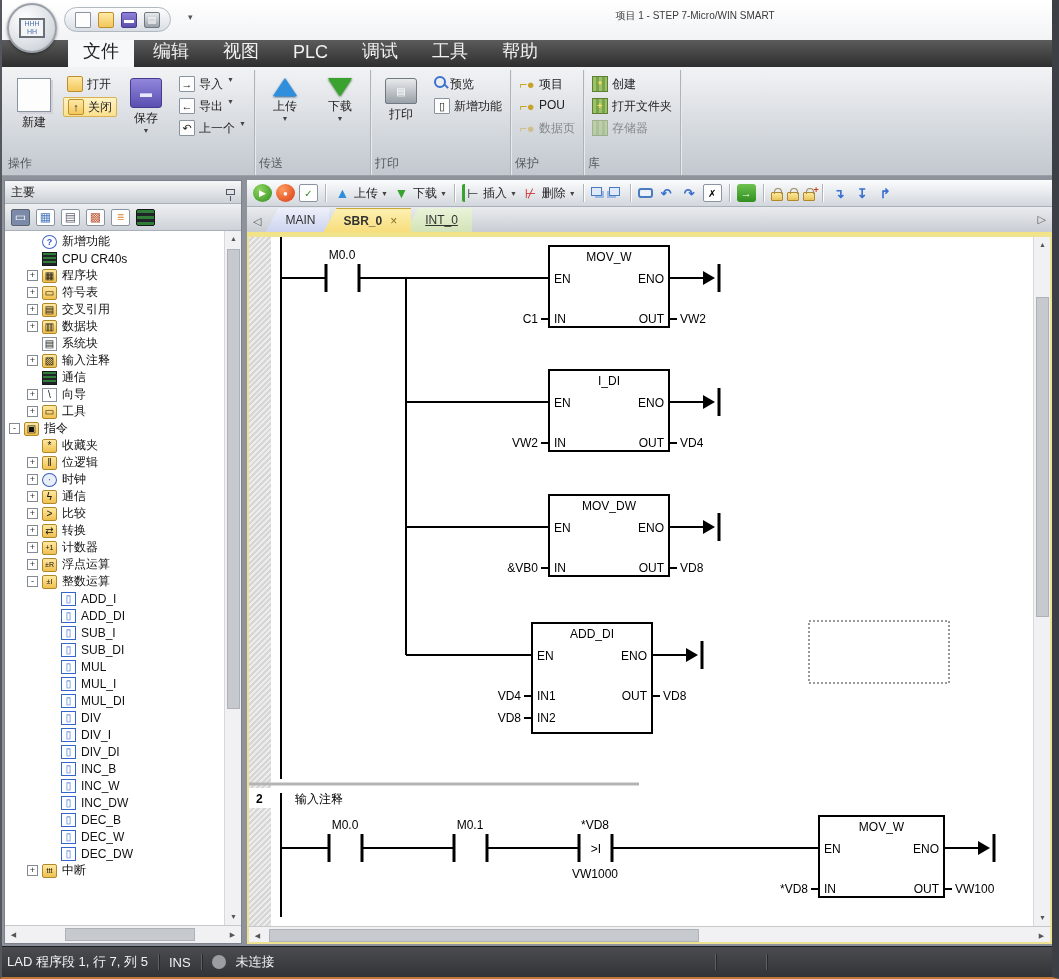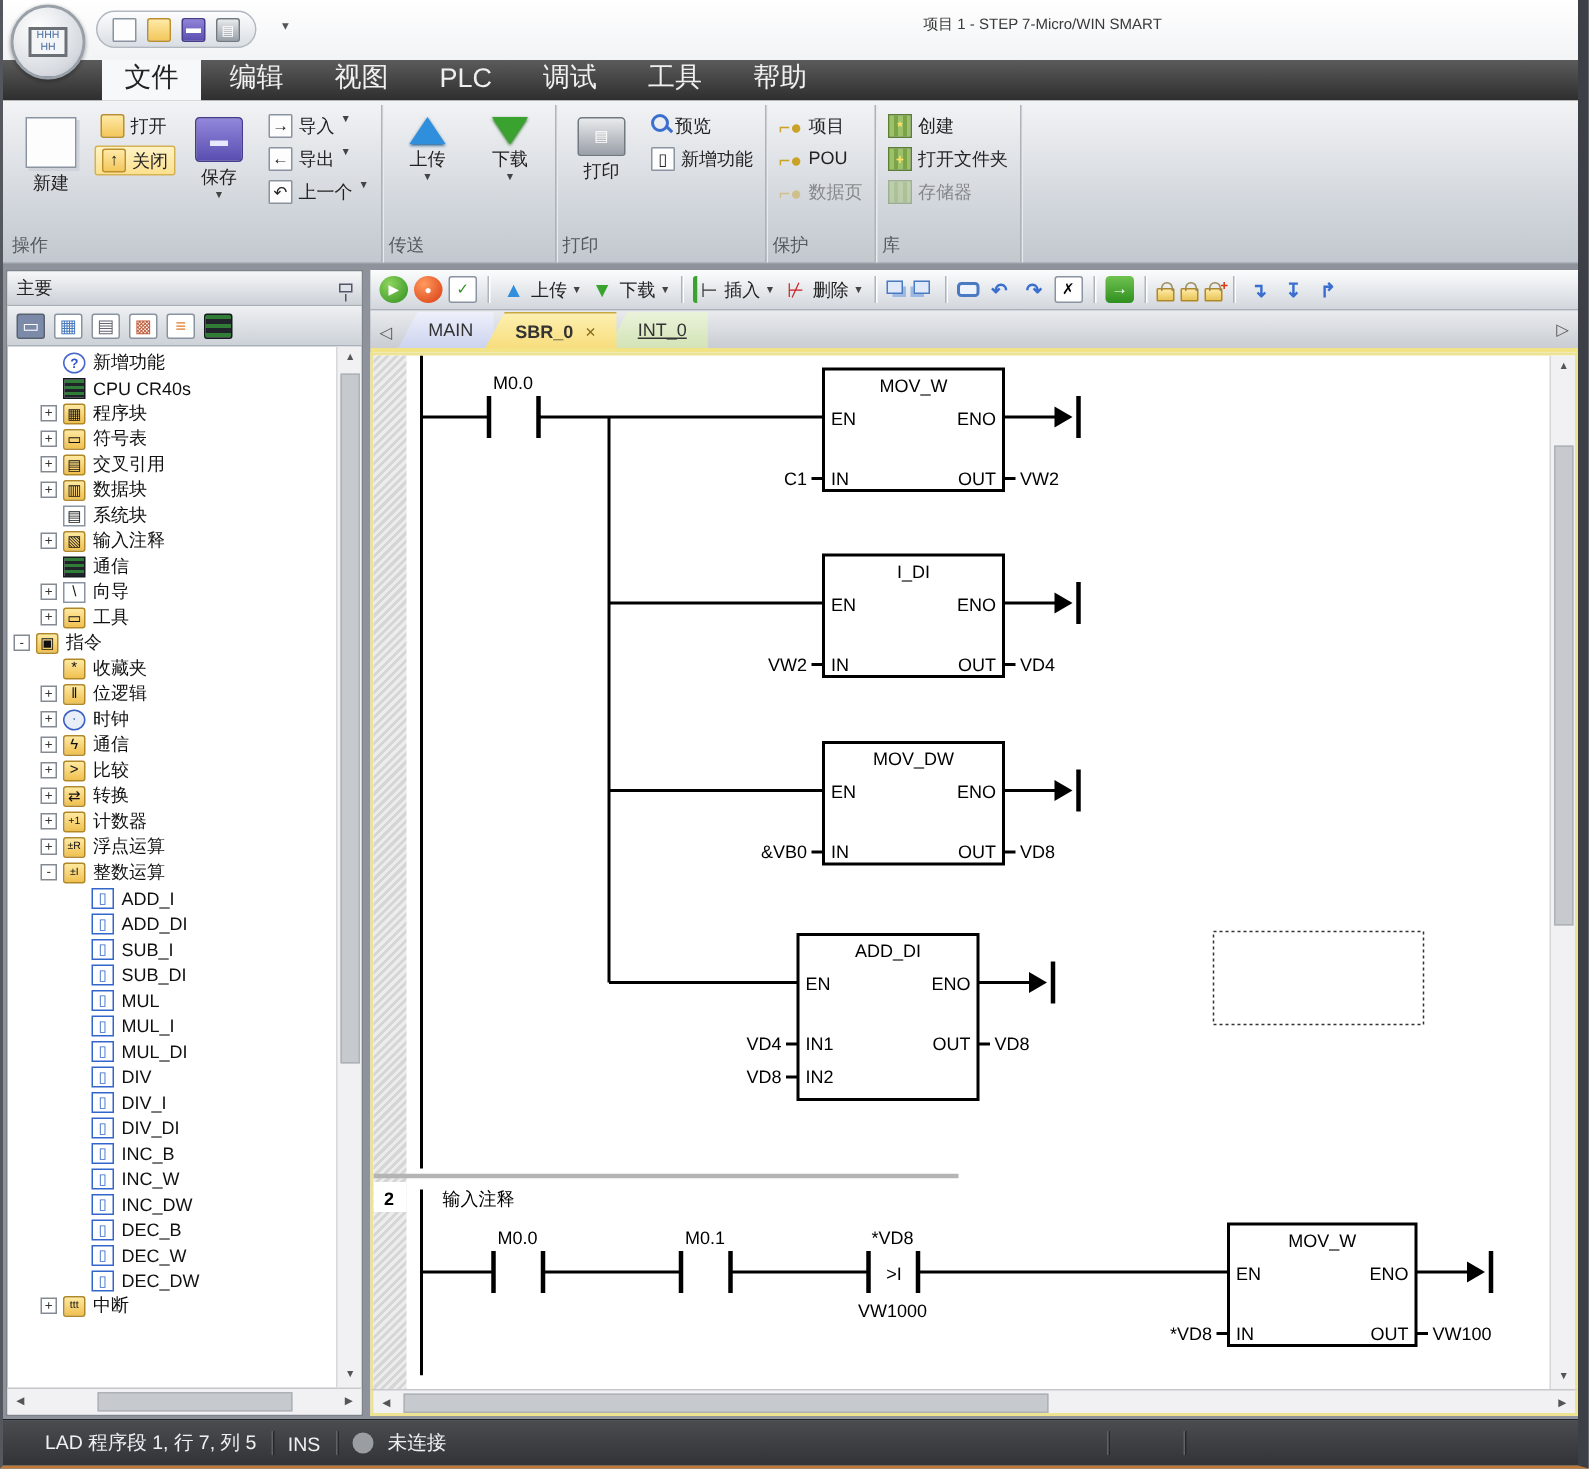--- a/index.html
+++ b/index.html
@@ -147,21 +147,21 @@
   .lad-margin { position:absolute; left:0; top:0; width:22px; height:100%;
                 background:repeating-linear-gradient(135deg,#ececec 0 2px,#d6d6d6 2px 4px); }
   #lad { position:absolute; left:0; top:0; }
   #lad text { font-family:"Liberation Sans",sans-serif; font-size:12px; fill:#000; }
   .ed-vscroll { position:absolute; right:0; top:0; bottom:0; width:17px; background:#f1f1f3;
                 border-left:1px solid #d8d8da; }
   .ed-hscroll { height:18px; background:#f1f1f3; border:2px solid #ede391; border-top:1px solid #c8c8ca; position:relative; }
 
   
   .statusbar { height:31px; background:linear-gradient(#4a4c50,#313337); border-top:1px solid #1f2124;
-               display:flex; align-items:center; color:#f0f0f0; font-size:13px; padding:0 28px; gap:10px; }
+               display:flex; align-items:center; color:#f0f0f0; font-size:13px; padding:0 5px; gap:10px; }
   .sb-sep2 { width:1px; height:16px; background:#5e6166; box-shadow:1px 0 0 #26282b; }
   .conn-dot { width:14px; height:14px; border-radius:50%; background:#9a9da2; }
 </style>
 </head>
 <body>
 
 <div class="window">
 
   <div class="titlebar">
     <div class="app-button">

